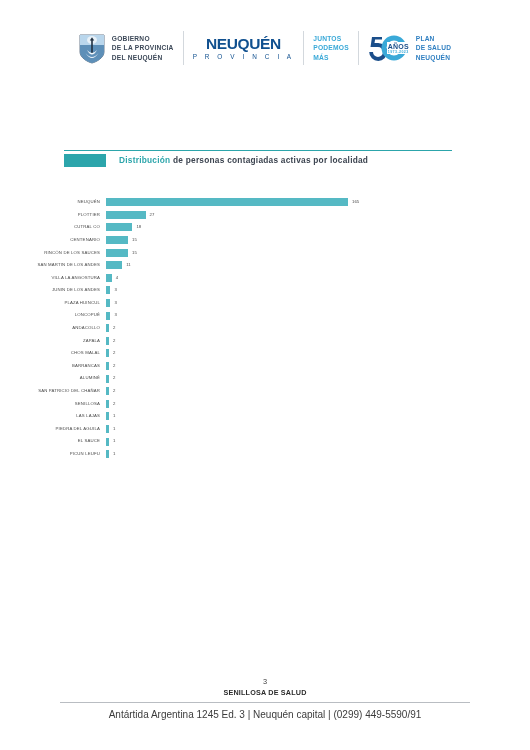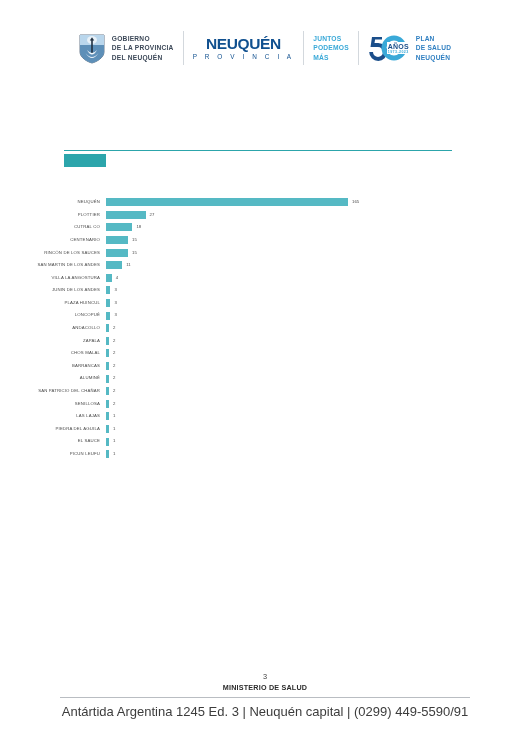--- a/index.html
+++ b/index.html
@@ -211,21 +211,21 @@
     color:#2b2b2b;
     letter-spacing:.2px;
     line-height:1.5;
   }
   .footer-rule{
     width:410px;height:1px;
     background:#b9bdc2;
     margin:3px auto 4px auto;
   }
   .footer-line{
-    font-size:13px;
+    font-size:10px;
     color:#3c3c3c;
     line-height:1.55;
   }
 </style>
 </head>
 <body>
 
 <div class="page">
 
   <div class="header">
@@ -288,20 +288,21 @@
           <div>NEUQUÉN</div>
         </div>
       </div>
     </div>
 
   </div>
 
   <div class="title-rule"></div>
   <div class="title-row">
     <span class="title-chip"></span>
+    <span class="title-text"><span class="title-accent">Distribución</span><span class="title-rest"> de personas contagiadas activas por localidad</span></span>
   </div>
 
   <div class="chart" id="chart">
       <div class="bar-row">
         <div class="bar-label">NEUQUÉN</div>
         <div class="bar-track">
           <div class="bar" style="width: 242px; background: rgb(85, 185, 196);"></div>
           <div class="bar-value">165</div>
         </div>
       </div>
@@ -442,18 +443,18 @@
         <div class="bar-label">PICUN LEUFU</div>
         <div class="bar-track">
           <div class="bar" style="width: 3px; background: rgb(85, 185, 196);"></div>
           <div class="bar-value">1</div>
         </div>
       </div>
     </div>
 
   <div class="footer">
     <div class="pg-num">3</div>
-    <div class="ministerio">MINISTERIO DE SALUD</div>
+    <div class="ministerio">SENILLOSA DE SALUD</div>
     <div class="footer-rule"></div>
     <div class="footer-line">Antártida Argentina 1245 Ed. 3 | Neuquén capital | (0299) 449-5590/91</div>
   </div>
 
 </div>
 
 </body></html>

